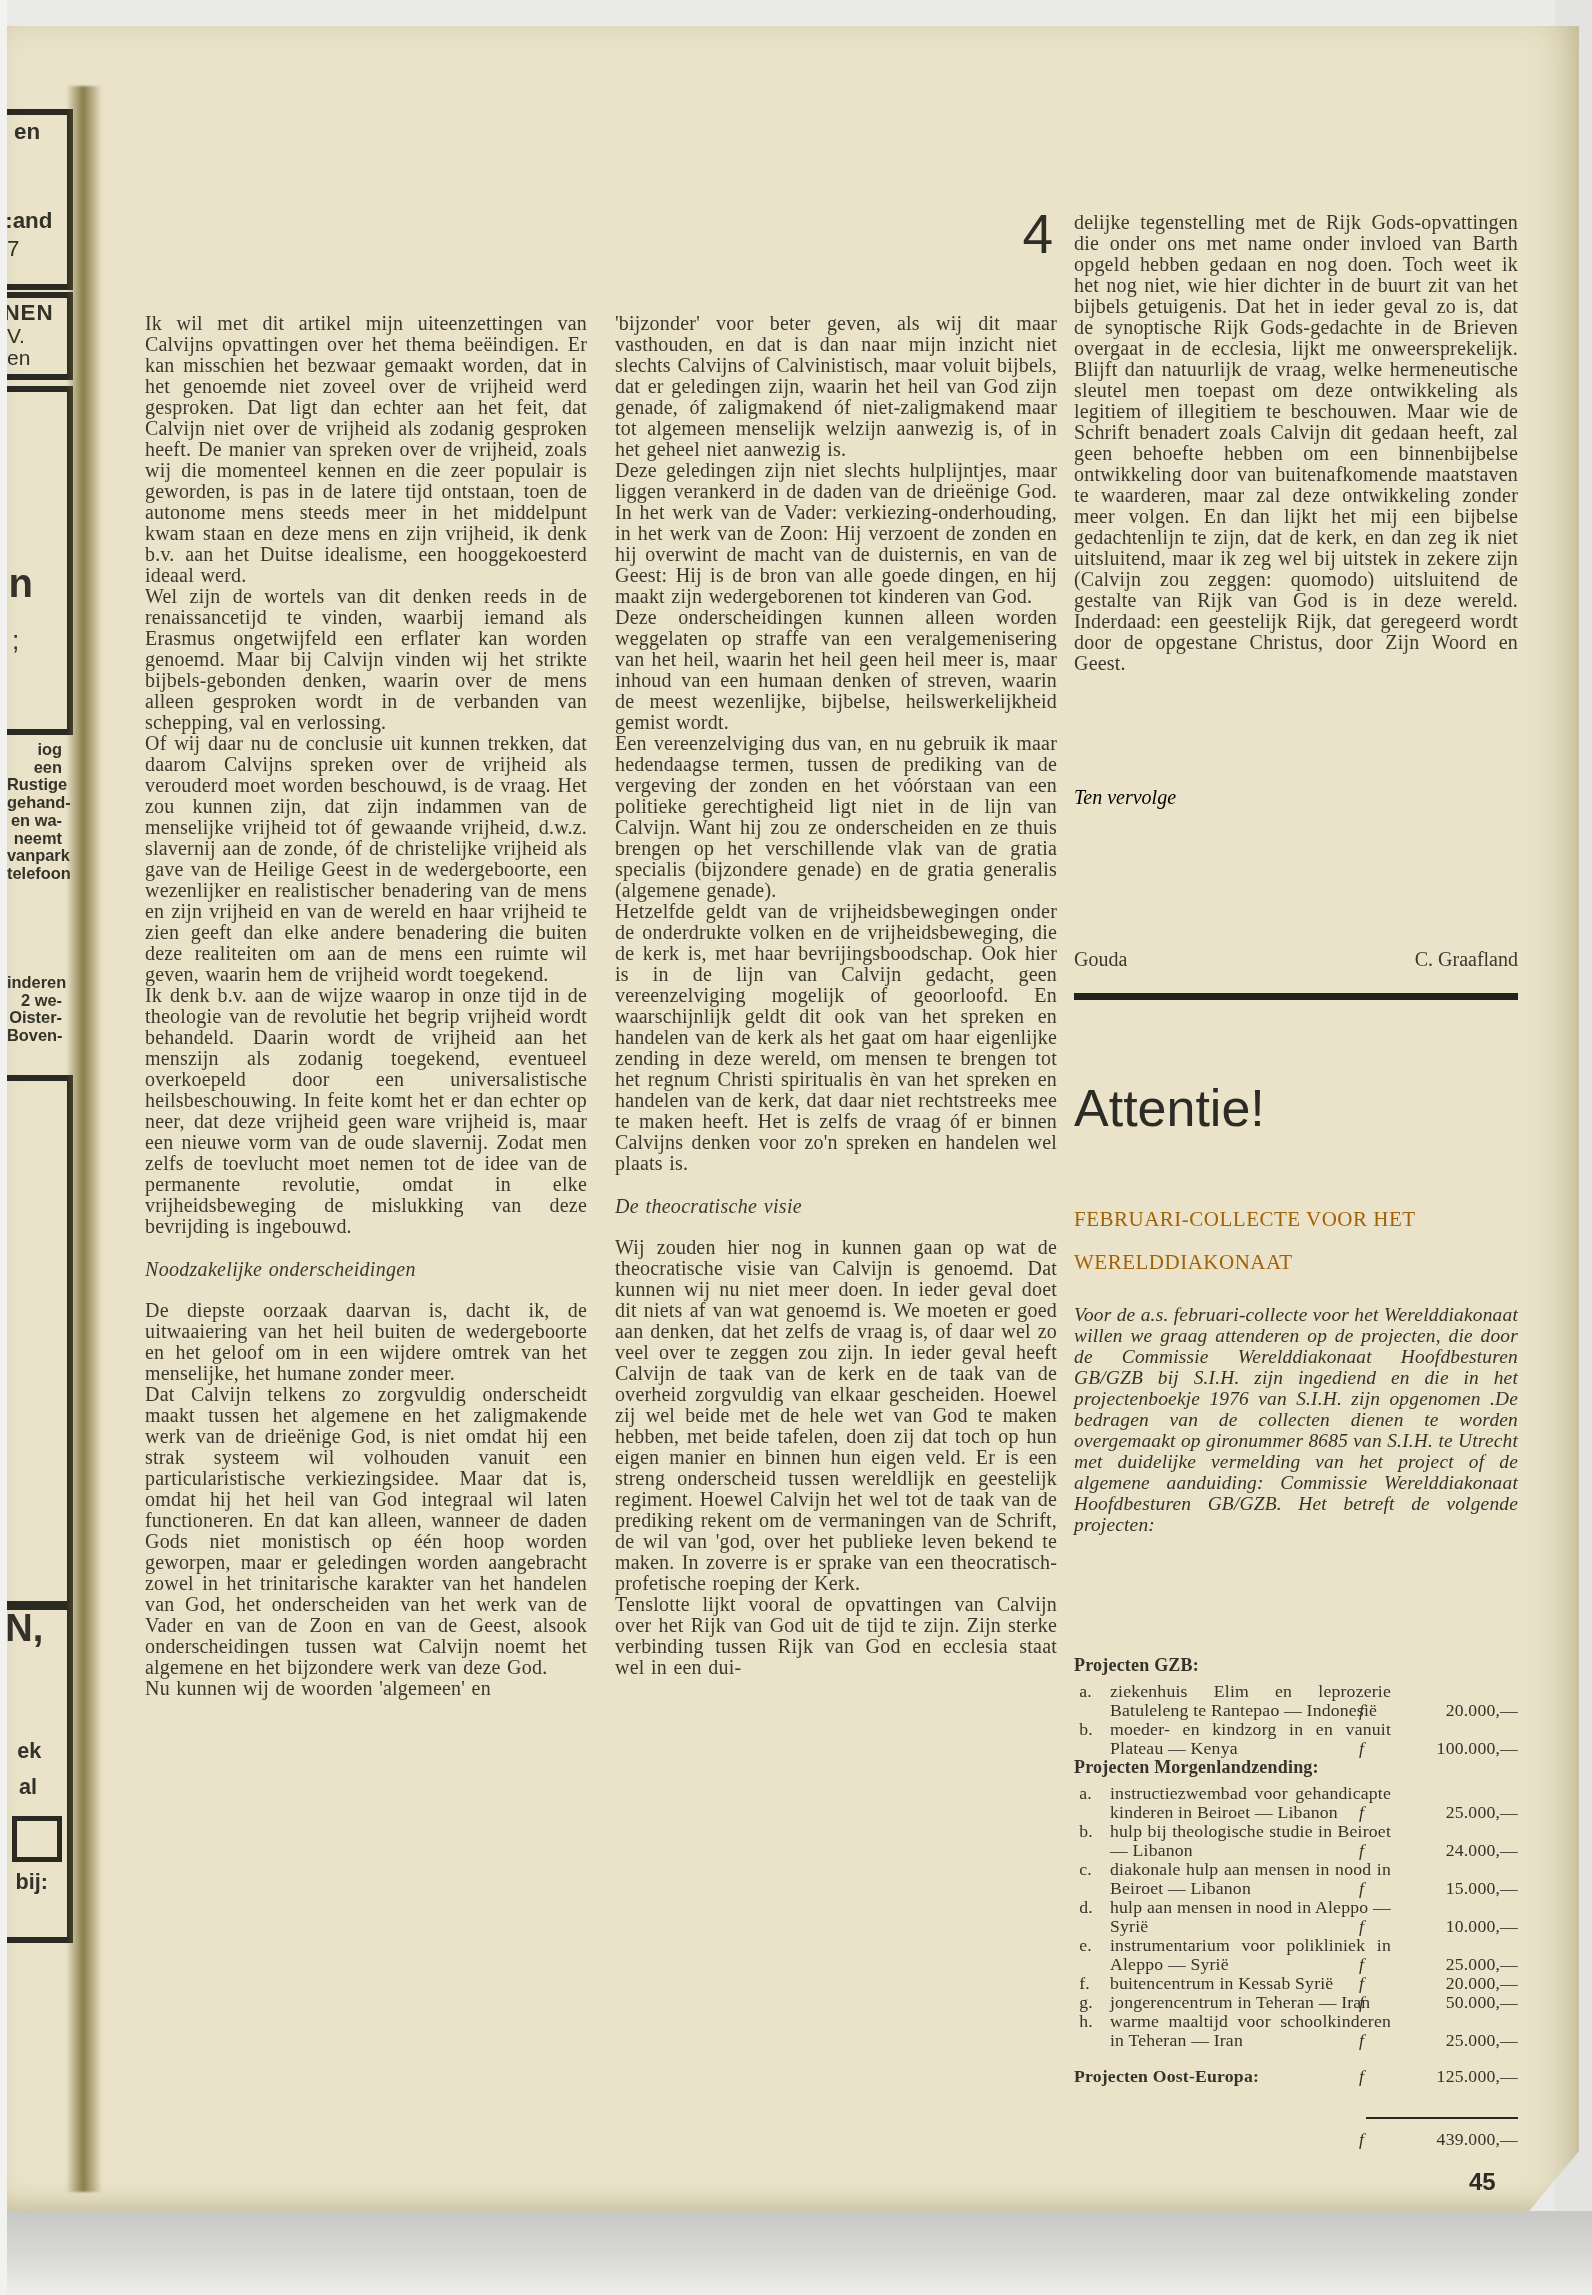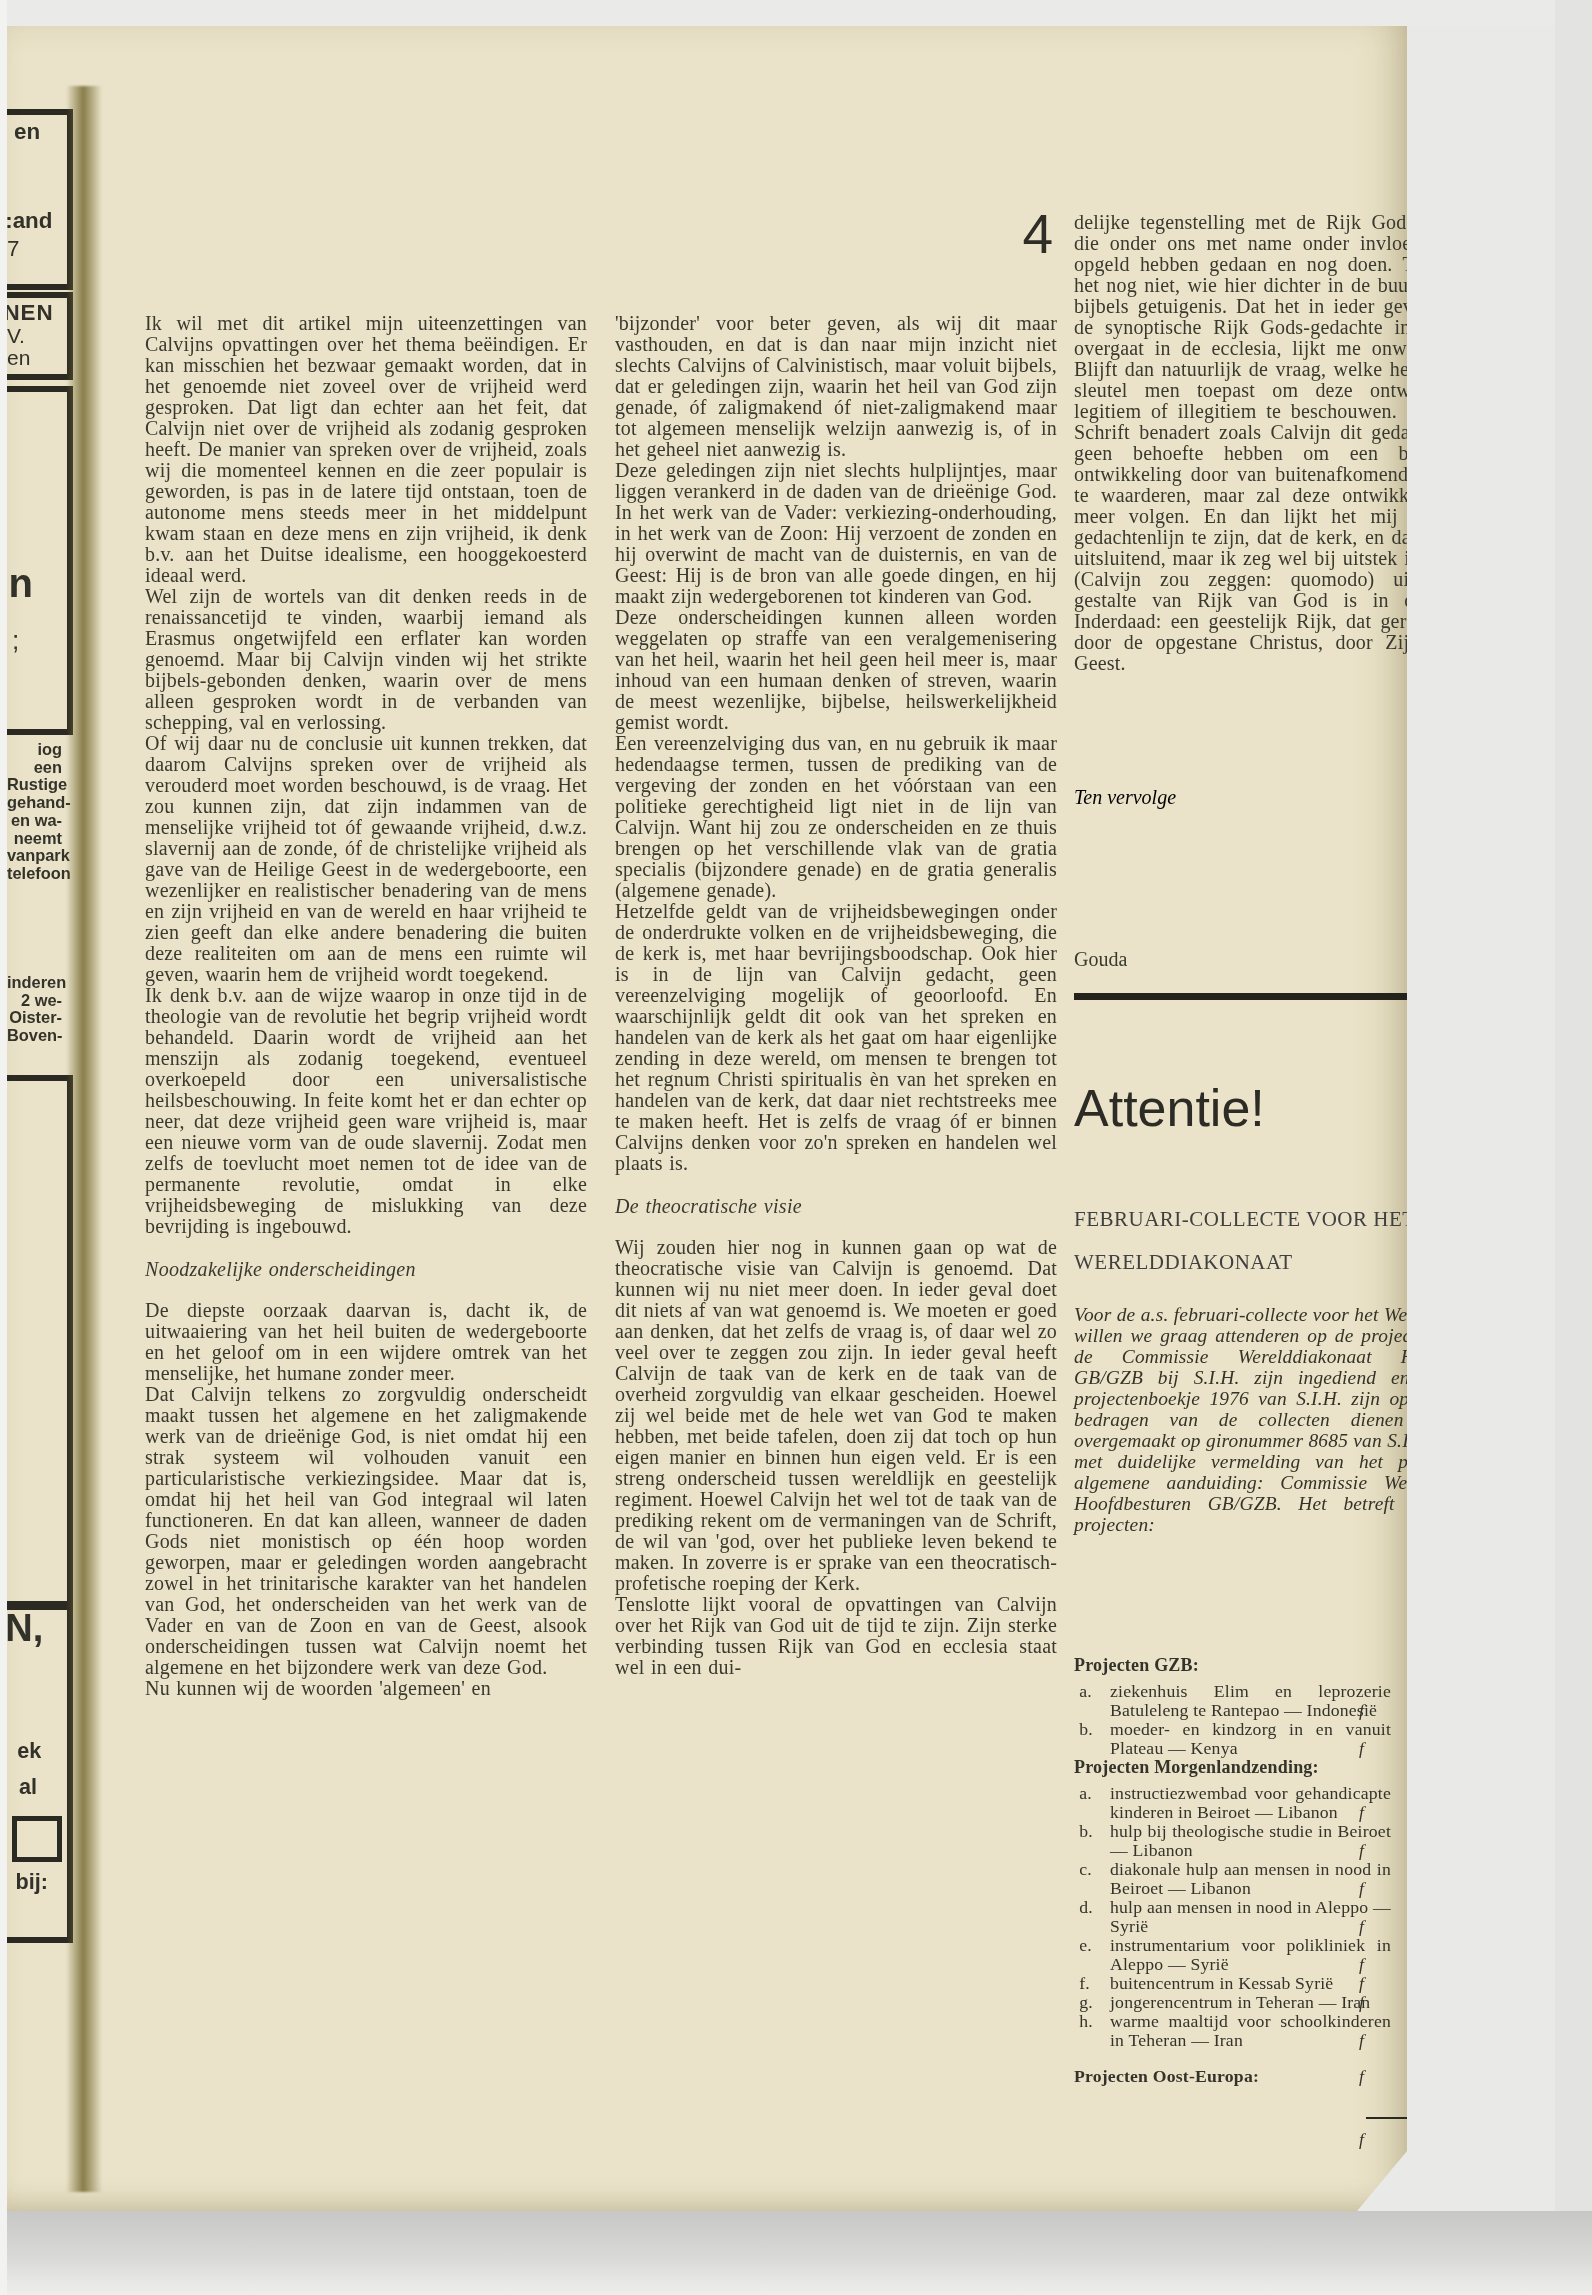--- a/index.html
+++ b/index.html
@@ -5,21 +5,21 @@
   html,body{margin:0;padding:0;}
   body{width:1592px;height:2295px;overflow:hidden;background:#e9e9e7;}
   .stage{position:relative;width:1592px;height:2295px;font-family:"Liberation Serif",serif;color:#3a392e;}
   
   .strip-top{position:absolute;left:0;top:0;width:1592px;height:26px;background:#eaeae8;}
   .strip-left{position:absolute;left:0;top:0;width:7px;height:2295px;background:#f2f2f0;}
   .strip-right{position:absolute;left:1555px;top:0;width:37px;height:2295px;background:#e3e3e1;}
   .strip-bottom{position:absolute;left:0;top:2211px;width:1592px;height:85px;
     background:linear-gradient(180deg,#c7c7c5 0%,#d9d9d7 55%,#efefed 100%);}
   
-  .page{position:absolute;left:7px;top:26px;width:1400px;height:2185px;background:#eae3c9;
+  .page{position:absolute;left:7px;top:26px;width:1572px;height:2185px;background:#eae3c9;
     clip-path:polygon(0 0,100% 0,100% calc(100% - 60px),calc(100% - 50px) 100%,0 100%);
     box-shadow:inset -26px 0 40px -17.3px rgba(120,104,58,.38), inset 0 -17.3px 29px -14px rgba(120,104,58,.28);}
   .gutter{position:absolute;left:59px;top:60px;width:36px;height:2106px;
     background:linear-gradient(90deg,rgba(128,115,60,0) 0%,rgba(118,106,50,.85) 48%,rgba(128,115,60,0) 100%);
     filter:blur(0.9px);}
   
   .adbox{position:absolute;left:-7px;border:6px solid #2b2a22;border-left:none;background:transparent;}
   .adtxt{position:absolute;font-family:"Liberation Sans",sans-serif;font-weight:700;color:#32312a;white-space:nowrap;}
   .frag{position:absolute;left:0;width:55px;text-align:right;font-family:"Liberation Sans",sans-serif;
     font-weight:700;font-size:16.4px;line-height:17.7px;color:#34332a;}
@@ -39,21 +39,21 @@
   
   .col-3{position:absolute;left:1067px;top:173px;width:444px;height:2011px;}
   .c3p{position:absolute;left:0;width:444px;margin:0;text-align:justify;font-size:20px;line-height:21px;
     letter-spacing:0.2px;word-spacing:1.3px;color:#3a392e;}
   .c3head{position:absolute;left:0;margin:0;font-style:italic;font-weight:400;font-size:20px;color:#000000;}
   .signature{position:absolute;left:0;width:444px;display:flex;justify-content:space-between;
     font-size:20px;color:#3a392e;}
   .divider{position:absolute;left:0;width:444px;height:7px;background:#23221b;}
   .attentie{position:absolute;left:0;margin:0;font-family:"Liberation Sans",sans-serif;font-weight:400;
     font-size:52px;letter-spacing:0;color:#2c2b25;}
-  .collecte-sub{position:absolute;left:0;font-size:21px;letter-spacing:0.5px;color:#404040;}
+  .collecte-sub{position:absolute;left:0;font-size:21px;letter-spacing:0.5px;color:#a16207;}
   .collecte-intro{position:absolute;left:0;width:444px;margin:0;font-style:italic;font-size:19.4px;
     line-height:21px;text-align:justify;letter-spacing:0.2px;color:#353327;}
   
   .projects{position:absolute;left:0;top:1457px;width:444px;font-size:17.7px;line-height:19px;
     letter-spacing:0.2px;color:#34332a;}
   .proj-h{font-weight:700;font-size:18px;margin:0 0 7px 0;}
   .proj-h.gap{margin-top:0;}
   .pitem{position:relative;padding-left:36px;}
   .pitem .ltr{position:absolute;left:5.2px;top:0;}
   .pitem .lbl{display:inline-block;width:281px;text-align:justify;vertical-align:top;}

